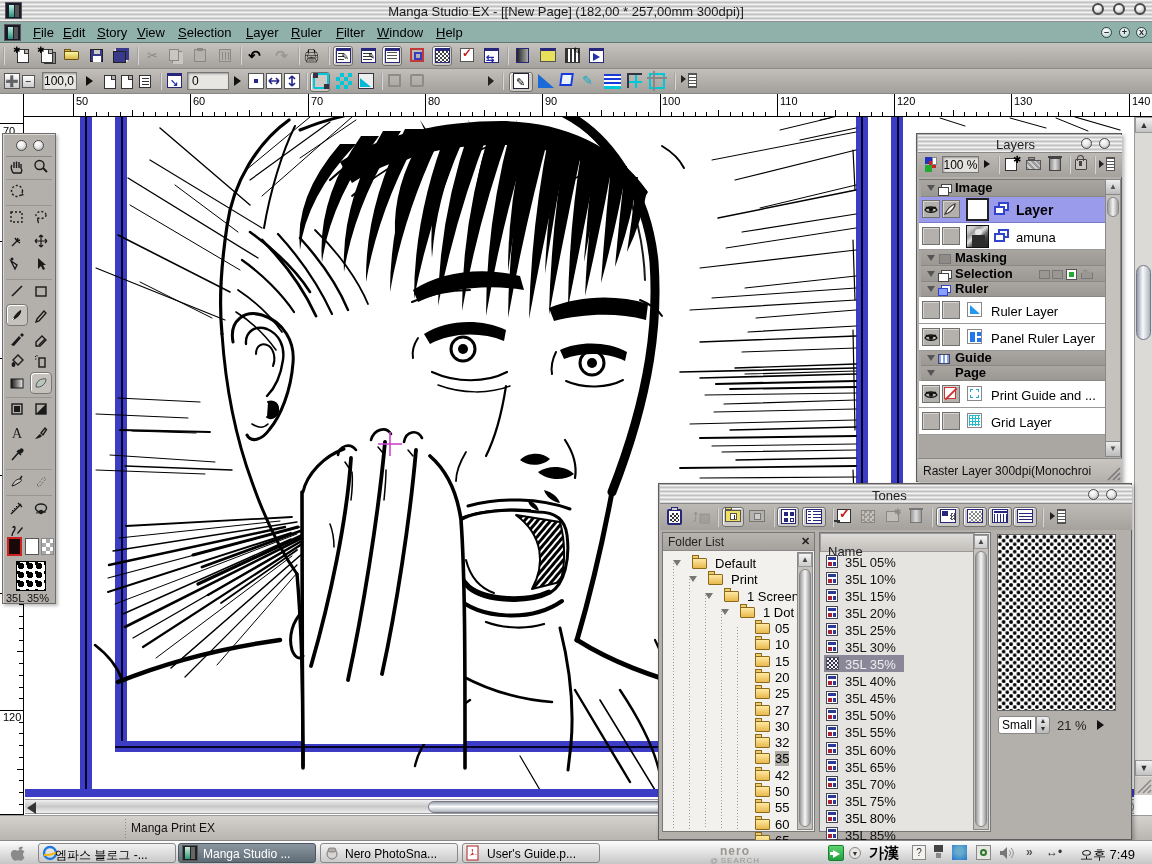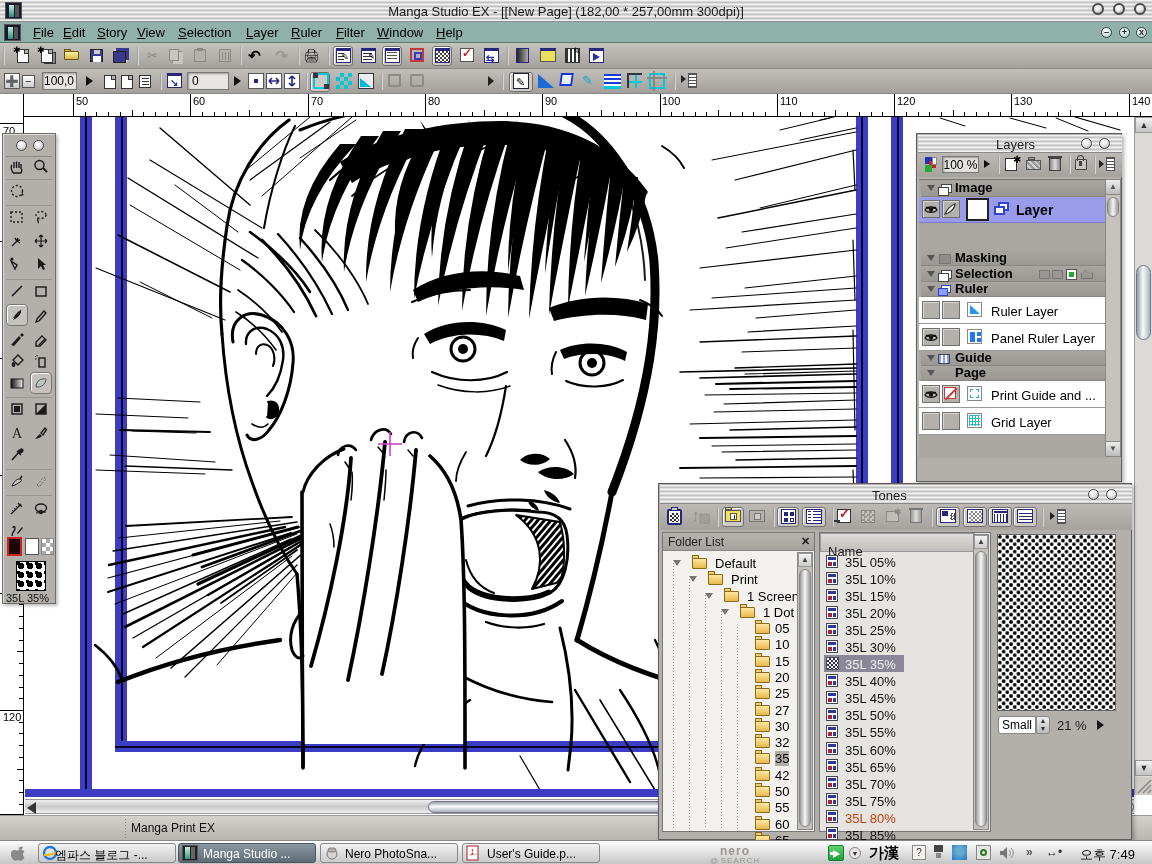--- a/index.html
+++ b/index.html
@@ -721,20 +721,33 @@
             <path d="M2,13 C5,7 9,4 12,3 C12,6 9,10 5,12 Z" fill="#fff" stroke="#333" stroke-width="1.2"></path>
           </svg>
         </div>
         <div class="abs" style="left:47px;top:1px;width:23px;height:23px;background:#fff;border:2px solid #222"></div>
         <div class="abs" style="left:75px;top:5px;width:17px;height:15px">
           <div class="abs" style="left:4px;top:0;width:11px;height:9px;background:#fff;border:2px solid #3344cc"></div>
           <div class="abs" style="left:0;top:4px;width:11px;height:9px;background:#fff;border:2px solid #3344cc"></div>
         </div>
         <b class="abs" style="left:97px;top:5px;font-size:14px">Layer</b>
       </div>
+      <div class="abs" style="left:0;top:43px;width:186px;height:27px;background:#fff;border-bottom:1px solid #999">
+        <div class="smbox" style="left:3px;top:4px"></div>
+        <div class="smbox" style="left:23px;top:4px"></div>
+        <div class="abs" style="left:47px;top:2px;width:23px;height:23px;border:1px solid #111;background:linear-gradient(140deg,#cfcfcf 15%,#9a9a9a 30%,#e0e0e0 45%,#6a6a6a 60%,#3a3a3a 75%,#222 100%)">
+          <div class="abs" style="left:8px;top:3px;width:7px;height:6px;background:#e8e8e8;border-radius:50%"></div>
+          <div class="abs" style="left:5px;top:9px;width:13px;height:12px;background:#2c2c2c"></div>
+        </div>
+        <div class="abs" style="left:75px;top:6px;width:17px;height:15px">
+          <div class="abs" style="left:4px;top:0;width:11px;height:9px;background:#fff;border:2px solid #3344cc"></div>
+          <div class="abs" style="left:0;top:4px;width:11px;height:9px;background:#fff;border:2px solid #3344cc"></div>
+        </div>
+        <span class="abs" style="left:97px;top:7px;font-size:13px">amuna</span>
+      </div>
       <div class="abs" style="left:2px;top:70px;width:186px;height:16px;background:linear-gradient(#a9a6a2,#9b9894);border-bottom:1px solid #8b8884">
         <div class="abs" style="left:6px;top:5px;width:0;height:0;border-top:6px solid #555;border-left:4.5px solid transparent;border-right:4.5px solid transparent"></div>
         <div class="abs" style="left:18px;top:4px;width:12px;height:10px;background:#8f8c88;border:1px solid #777"></div>
         <b class="abs" style="left:34px;top:0px;font-size:13px">Masking</b>
       </div>
       <div class="abs" style="left:2px;top:86px;width:186px;height:16px;background:linear-gradient(#a9a6a2,#9b9894);border-bottom:1px solid #8b8884">
         <div class="abs" style="left:6px;top:5px;width:0;height:0;border-top:6px solid #555;border-left:4.5px solid transparent;border-right:4.5px solid transparent"></div>
         <div class="abs" style="left:20px;top:4px;width:11px;height:9px;background:#fff;border:1px solid #444"></div>
         <div class="abs" style="left:17px;top:7px;width:11px;height:9px;background:#fff;border:1px solid #444"></div>
         <b class="abs" style="left:34px;top:0px;font-size:13px">Selection</b>
@@ -808,20 +821,26 @@
         <div class="abs" style="left:48px;top:5px;width:15px;height:15px;background:#fff;border:1px solid #888">
           <div style="position:absolute;left:2px;top:2px;width:9px;height:9px;border:1.5px dashed #22aacc"></div>
         </div>
         <span class="abs" style="left:72px;top:7px;font-size:13px">Print Guide and ...</span>
       </div>
     </div>
     <div class="abs" style="left:188px;top:45px;width:16px;height:278px;background:#c5c2be;border:1px solid #888">
 <div class="abs" style="left:0;top:0;width:14px;height:15px;background:linear-gradient(#eee,#bbb);border-bottom:1px solid #888;text-align:center;font-size:8px;line-height:14px;color:#555">▲</div>
 <div class="abs" style="left:1px;top:17px;width:12px;height:20px;background:linear-gradient(90deg,#9a9a9a,#f4f4f4 50%,#9a9a9a);border-radius:6px;border:1px solid #888"></div>
 <div class="abs" style="left:0;bottom:0;width:14px;height:15px;background:linear-gradient(#eee,#bbb);border-top:1px solid #888;text-align:center;font-size:8px;line-height:14px;color:#555">▼</div>
+    </div>
+    <div class="abs" style="left:1px;top:324px;width:204px;height:24px;background:linear-gradient(#c9c6c2,#b3b0ac);border-top:1px solid #888;font-size:12px;color:#111">
+      <span class="abs" style="left:5px;top:5px">Raster Layer 300dpi(Monochroi</span>
+      <svg class="abs" style="right:1px;bottom:1px" width="14" height="14">
+        <path d="M13,1 L1,13 M13,6 L6,13 M13,11 L11,13" stroke="#777" stroke-width="1.5"></path>
+      </svg>
     </div>
   </div>
 <div class="abs" style="z-index:6;left:658px;top:483px;width:474px;height:357px;background:#b3b0ac;border:1px solid #5e5e5e;box-shadow:2px 2px 4px rgba(0,0,0,.3)">
     <div class="abs metal" style="left:1px;top:1px;width:472px;height:19px;border-bottom:1px solid #888">
       <span class="abs" style="left:212px;top:3px;font-size:13px;color:#222">Tones</span>
       <div class="orb" style="left:428px;top:4px;width:11px;height:11px;border-width:1.5px"></div>
       <div class="orb" style="left:446px;top:4px;width:11px;height:11px;border-width:1.5px"></div>
     </div>
     <div class="abs" style="left:1px;top:20px;width:472px;height:26px;background:linear-gradient(#bdbab6,#a5a29e)">
       <div class="abs" style="left:7px;top:5px;width:15px;height:16px;background:#fff;border:2px solid #26267a;border-radius:2px">
@@ -1046,21 +1065,21 @@
         <div style="position:absolute;left:1px;top:1px;width:8px;height:3px;background:#2a3a9a"></div>
         <div style="position:absolute;left:1px;top:6px;width:4px;height:4px;background:#aa2233"></div>
         <div style="position:absolute;left:6px;top:6px;width:3px;height:4px;background:#2a3a9a"></div>
       </div>
       <span class="abs" style="left:25px;top:261px;font-size:13px;color:#111">35L 75%</span>
       <div class="abs" style="left:6px;top:277px;width:12px;height:13px;background:#fff;border:1px solid #445">
         <div style="position:absolute;left:1px;top:1px;width:8px;height:3px;background:#2a3a9a"></div>
         <div style="position:absolute;left:1px;top:6px;width:4px;height:4px;background:#aa2233"></div>
         <div style="position:absolute;left:6px;top:6px;width:3px;height:4px;background:#2a3a9a"></div>
       </div>
-      <span class="abs" style="left:25px;top:278px;font-size:13px;color:#c2410c">35L 80%</span>
+      <span class="abs" style="left:25px;top:278px;font-size:13px;color:#000000">35L 80%</span>
       <div class="abs" style="left:6px;top:294px;width:12px;height:13px;background:#fff;border:1px solid #445">
         <div style="position:absolute;left:1px;top:1px;width:8px;height:3px;background:#2a3a9a"></div>
         <div style="position:absolute;left:1px;top:6px;width:4px;height:4px;background:#aa2233"></div>
         <div style="position:absolute;left:6px;top:6px;width:3px;height:4px;background:#2a3a9a"></div>
       </div>
       <span class="abs" style="left:25px;top:295px;font-size:13px;color:#111">35L 85%</span>
     </div>
     <div class="abs" style="left:314px;top:50px;width:16px;height:296px;background:#c5c2be;border:1px solid #888">
 <div class="abs" style="left:0;top:0;width:14px;height:14px;background:linear-gradient(#f4f4f4,#ccc);border:1px solid #999;text-align:center;font-size:8px;line-height:12px;color:#444">▲</div>
 <div class="abs" style="left:1px;top:16px;width:12px;height:276px;background:linear-gradient(90deg,#9a9a9a,#f6f6f6 50%,#9a9a9a);border-radius:7px;border:1px solid #888"></div>

